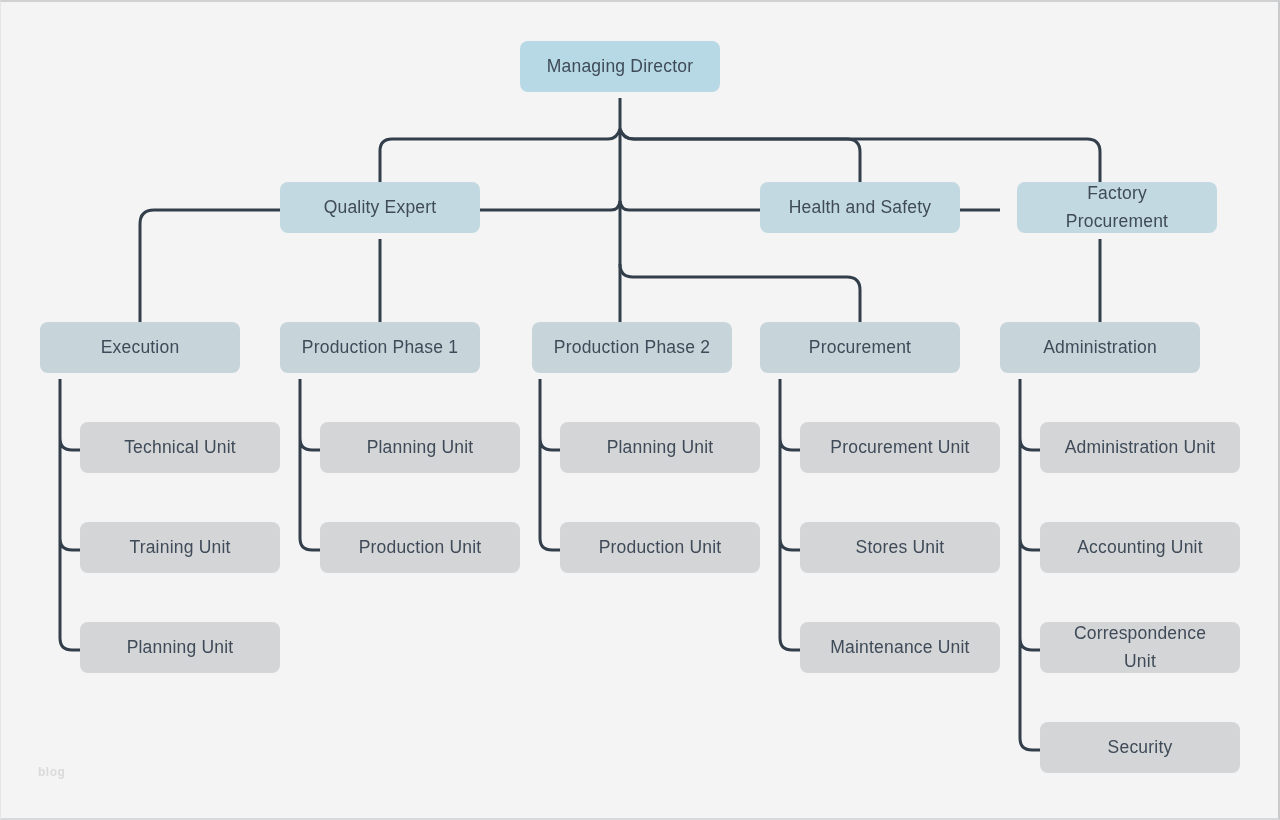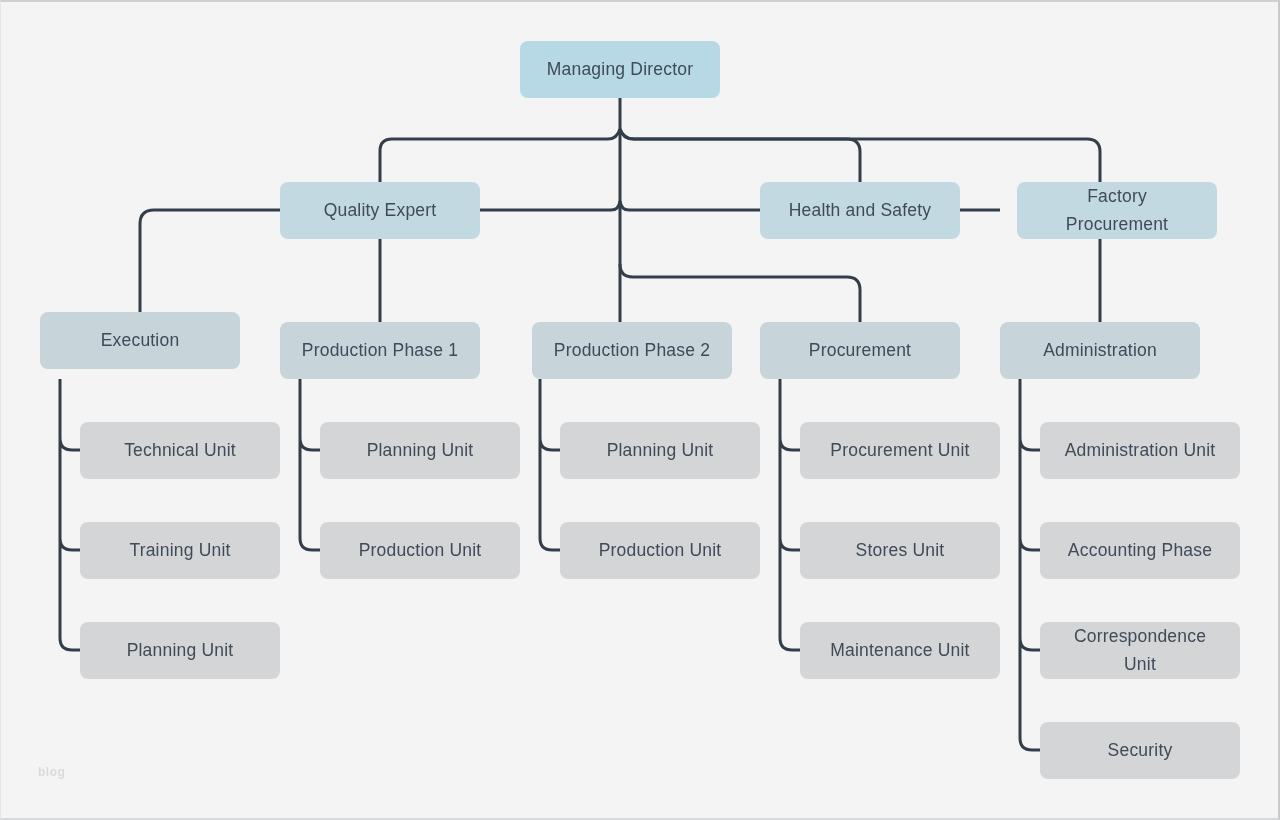--- a/index.html
+++ b/index.html
@@ -24,21 +24,21 @@
     border-top: 2px solid #cfd0d1;
     border-right: 2px solid #c9cacc;
     border-bottom: 2px solid #d8d9da;
     border-left: 1px solid #e6e6e7;
   }
   #edges { position: absolute; left: 0; top: 0; z-index: 1; }
   #edges path { fill: none; stroke: var(--line); stroke-width: 3; }
   #canvas { position: absolute; inset: 0; z-index: 2; }
   .node {
     position: absolute;
-    width: 200px; height: 57px;
+    width: 200px; height: 51px;
     border-radius: 8px;
     display: flex; flex-direction: column;
     align-items: center; justify-content: center;
     text-align: center;
     font-size: 17.5px; line-height: 1.5;
     letter-spacing: 0.2px;
     color: var(--text);
     font-weight: 500;
   }
   .node.root    { background: var(--c-root); }
@@ -99,21 +99,21 @@
     <div class="node branch" style="left: 280px; top: 182px;">
       <span>Quality Expert</span>
     </div>
     <div class="node branch" style="left: 760px; top: 182px;">
       <span>Health and Safety</span>
     </div>
     <div class="node branch" style="left: 1000px; top: 182px; margin-left: 17px;">
       <span>Factory</span>
       <span>Procurement</span>
     </div>
-    <div class="node section" style="left: 40px; top: 312px;">
+    <div class="node section" style="left: 40px; top: 322px;">
       <span>Execution</span>
     </div>
     <div class="node section" style="left: 280px; top: 322px;">
       <span>Production Phase 1</span>
     </div>
     <div class="node section" style="left: 532px; top: 322px;">
       <span>Production Phase 2</span>
     </div>
     <div class="node section" style="left: 760px; top: 322px;">
       <span>Procurement</span>
@@ -148,21 +148,21 @@
     <div class="node leaf" style="left: 800px; top: 622px;">
       <span>Maintenance Unit</span>
     </div>
     <div class="node leaf" style="left: 800px; top: 522px;">
       <span>Stores Unit</span>
     </div>
     <div class="node leaf" style="left: 1040px; top: 422px;">
       <span>Administration Unit</span>
     </div>
     <div class="node leaf" style="left: 1040px; top: 522px;">
-      <span>Accounting Phase</span>
+      <span>Accounting Unit</span>
     </div>
     <div class="node leaf" style="left: 1040px; top: 622px;">
       <span>Correspondence</span>
       <span>Unit</span>
     </div>
     <div class="node leaf" style="left: 1040px; top: 722px;">
       <span>Security</span>
     </div>
   </div>
 

